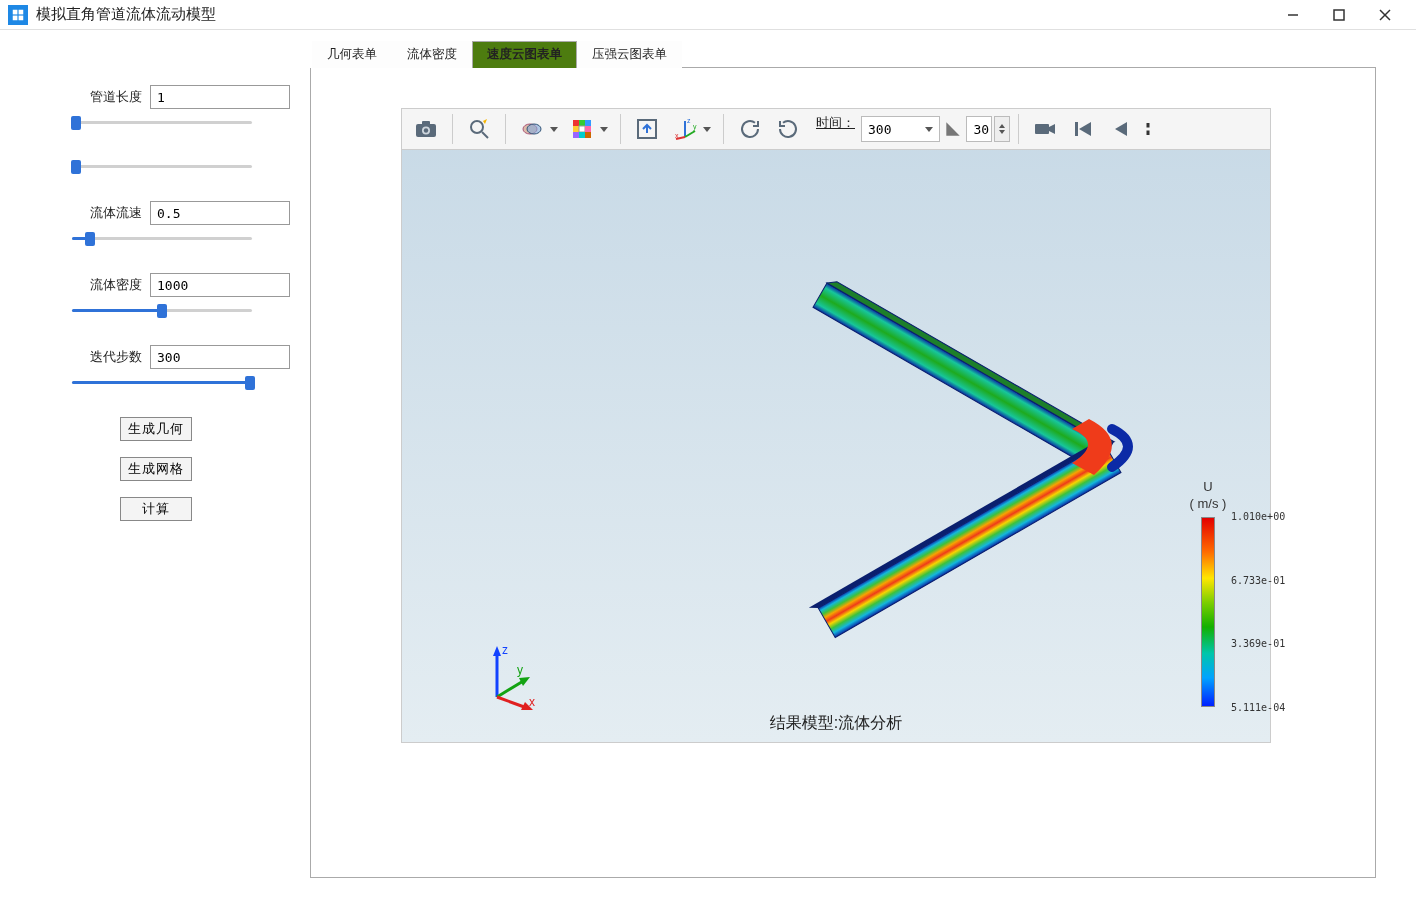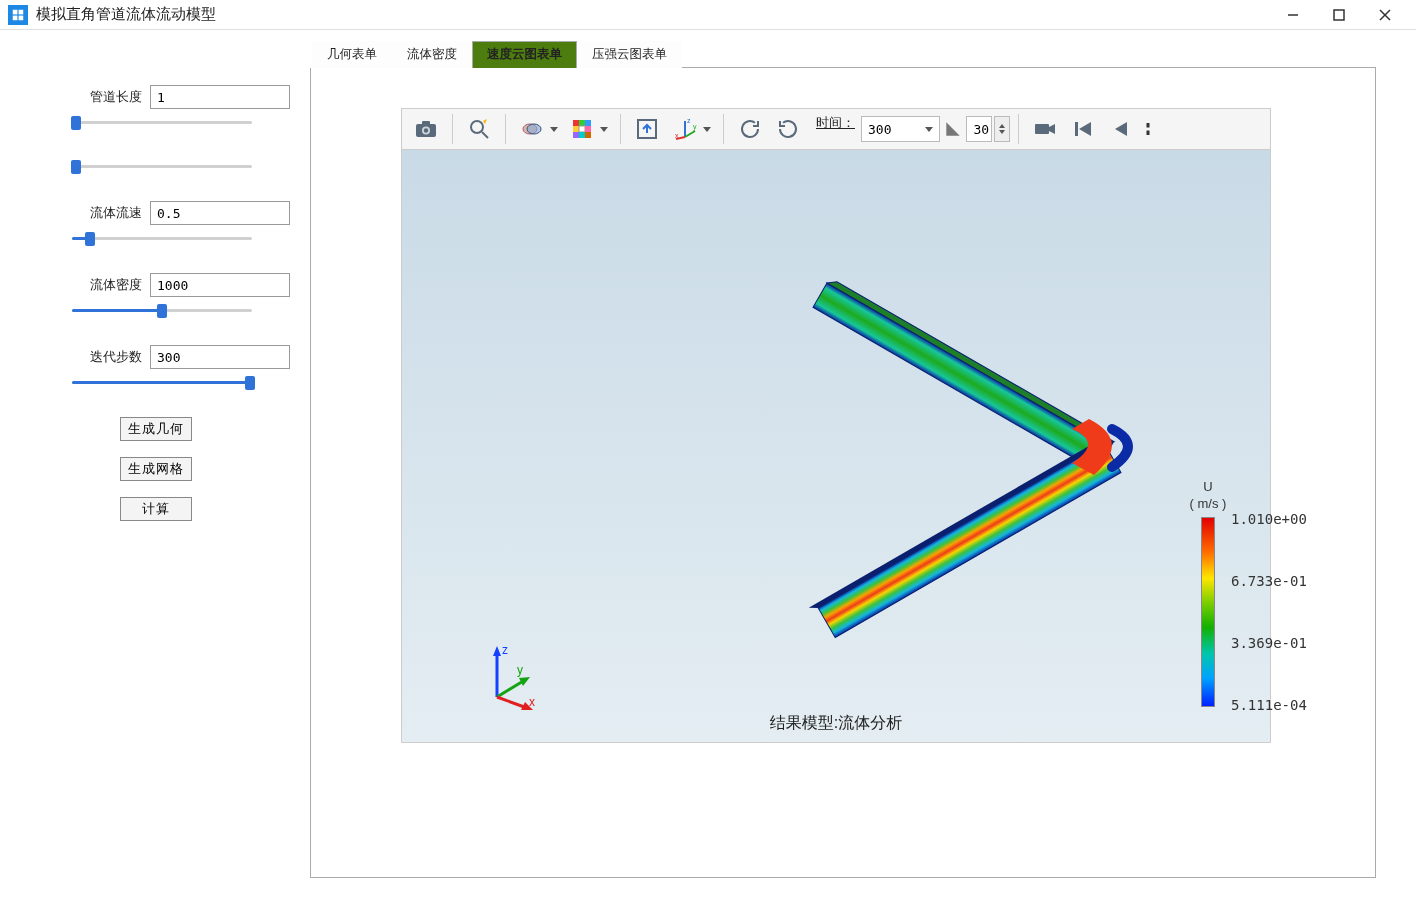--- a/index.html
+++ b/index.html
@@ -232,21 +232,21 @@
   .legend-ticks {
     position: absolute;
     left: 30px;
     top: -6px;
     height: 202px;
     display: flex;
     flex-direction: column;
     justify-content: space-between;
     text-align: left;
     font-family: monospace;
-    font-size: 14px;
+    font-size: 10px;
   }
 
   
   .pipe {
     position: absolute;
     left: 370px; top: 180px;
     width: 400px; height: 380px;
   }
   .pipe svg { width: 100%; height: 100%; overflow: visible; }
 

